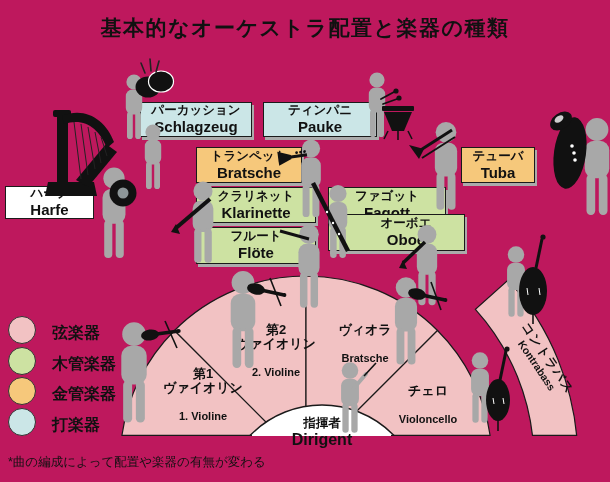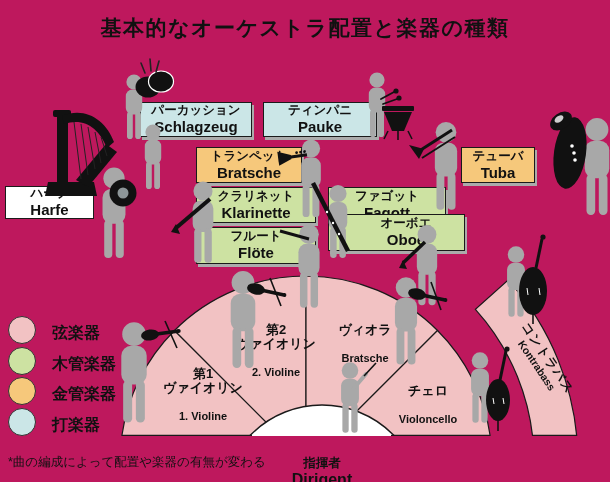--- a/index.html
+++ b/index.html
@@ -17,21 +17,21 @@
   .ibox .de{font-size:15px;font-weight:bold;white-space:nowrap;}
   .ibox.plain{box-shadow:none;background:#fff;}
   .legend{position:absolute;left:8px;top:317px;z-index:2;}
   .lrow{display:flex;align-items:flex-end;height:27px;margin-bottom:3.5px;}
   .sw{width:26px;height:26px;border-radius:50%;border:1px solid #333;flex:0 0 auto;}
   .lrow .lab{margin-left:16px;font-size:16px;font-weight:bold;white-space:nowrap;}
   .seclab{position:absolute;text-align:center;z-index:2;line-height:1.08;}
   .seclab .ja{font-size:13px;font-weight:bold;white-space:nowrap;}
   .seclab .de{font-size:11px;font-weight:bold;margin-top:16px;white-space:nowrap;}
   .condlab{position:absolute;left:272px;top:417px;width:100px;text-align:center;z-index:2;line-height:1.1;}
-  .condlab .ja{font-size:12.5px;font-weight:bold;margin-top:40px;}
+  .condlab .ja{font-size:12.5px;font-weight:bold;}
   .condlab .de{font-size:16px;font-weight:bold;}
 </style>
 </head>
 <body>
 
 <div class="canvas">
 
   <div class="title">基本的なオーケストラ配置と楽器の種類</div>
 
   <svg class="layer z1" viewBox="0 0 610 482">

